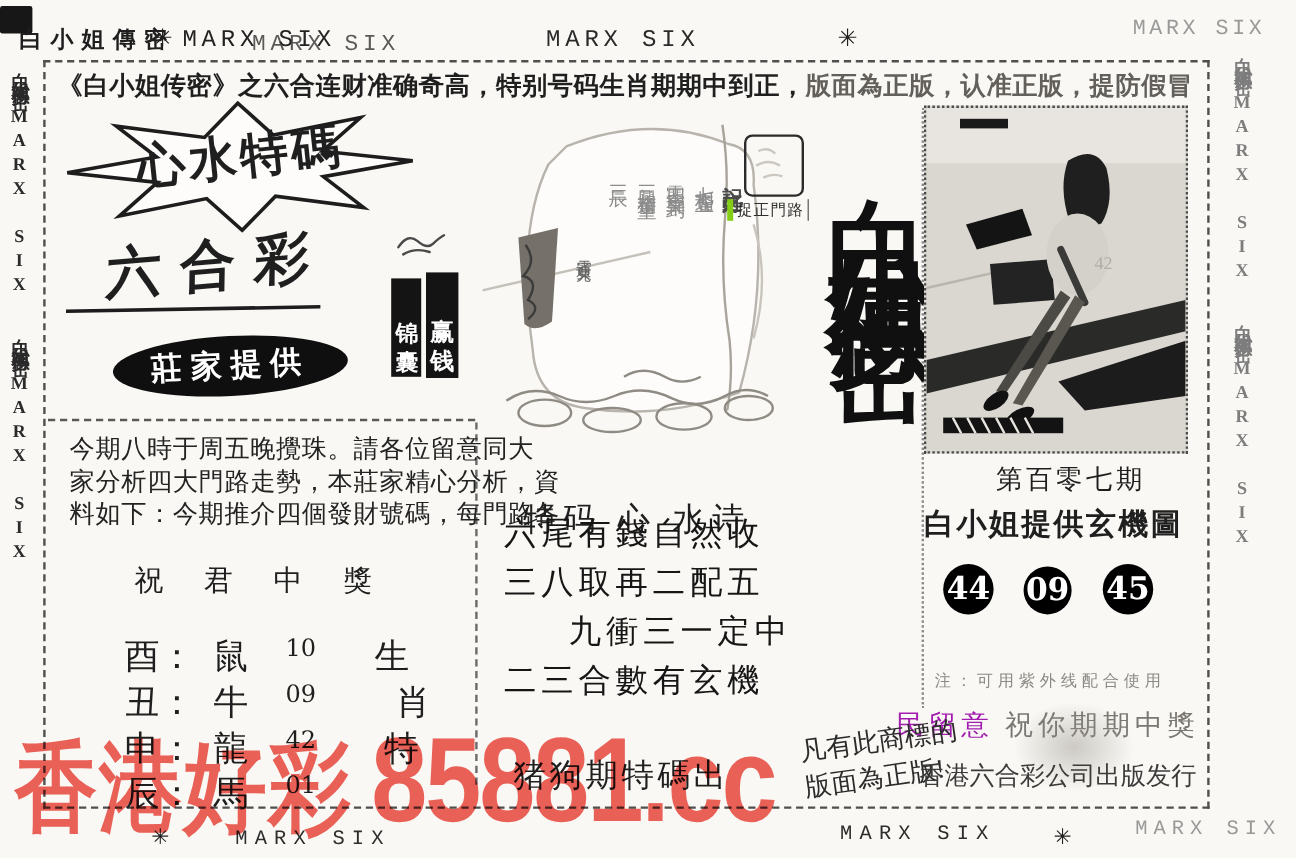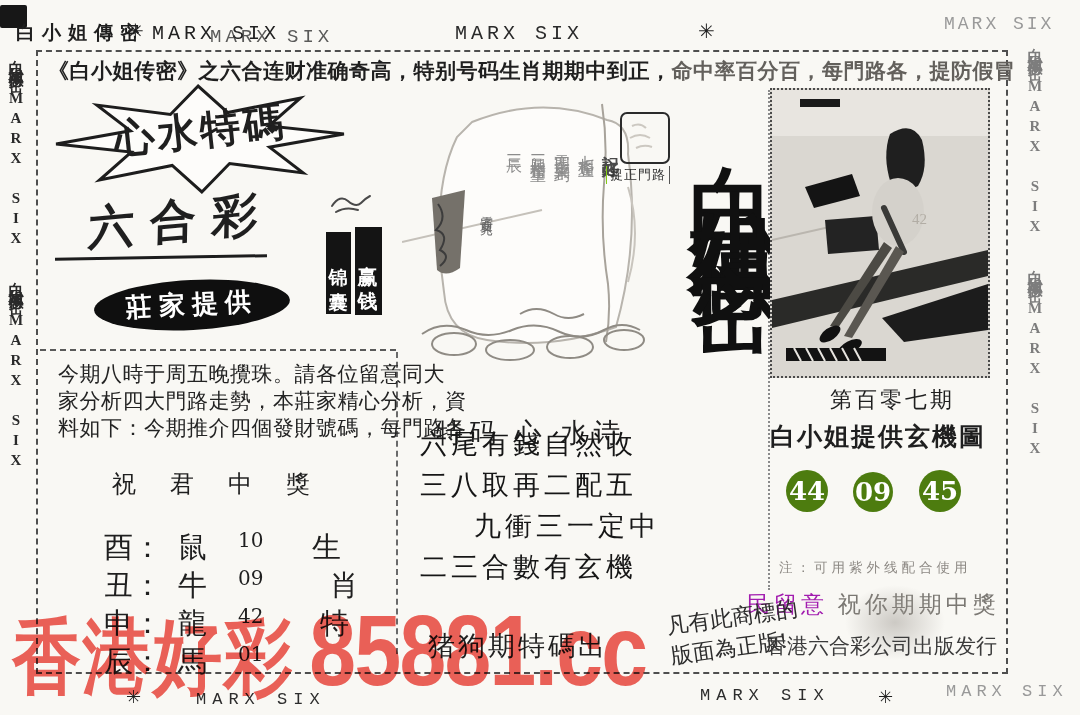--- a/index.html
+++ b/index.html
@@ -74,39 +74,39 @@
   
   .sail{left:402px;top:92px;width:262px;height:275px;}
   .sail-cols{left:500px;top:142px;height:160px;writing-mode:vertical-rl;text-orientation:upright;
     font-size:16px;color:#8c8c8c;letter-spacing:3px;}
   .sail-cols div{margin:0 3px;}
   .sail-cols div:first-child{color:#4a4a4a;font-weight:bold;font-size:17px;}
   .sail-note{left:477px;top:206px;writing-mode:vertical-rl;text-orientation:upright;
     font-size:13px;color:#666;letter-spacing:2px;}
   .capture-box{left:620px;top:112px;width:46px;height:48px;border:2px solid #2b2b2b;border-radius:7px;}
   .capture-label{left:606px;top:166px;font-size:13px;color:#2e2e2e;letter-spacing:1px;
-    border-left:1px solid #84cc16;border-right:1px solid #555;padding:0 3px;}
+    border-left:5px solid #84cc16;border-right:1px solid #555;padding:0 3px;}
 
   
   .poem-title{left:436px;top:380px;font-size:27px;letter-spacing:6px;white-space:nowrap;margin-top:35px;}
   .poem{left:420px;top:424px;width:240px;font-size:27px;color:#161616;}
   .poem div{line-height:41px;white-space:nowrap;letter-spacing:4px;}
   .poem div:nth-child(3){padding-left:22px;text-align:right;}
   .poem-sub{left:485px;top:584px;font-size:27px;letter-spacing:8px;white-space:nowrap;}
   .poem-last{left:428px;top:628px;font-size:27px;letter-spacing:3px;white-space:nowrap;}
 
   
   .calligraphy{left:674px;top:96px;height:578px;writing-mode:vertical-rl;text-orientation:upright;
     font-family:"DejaVu Serif", serif;font-size:87px;font-weight:900;letter-spacing:24px;color:#101010;}
 
   
   .photo{left:770px;top:88px;width:216px;height:286px;border:2px dotted #4a4a4a;background:#dad7d1;}
   .caption{left:830px;top:385px;font-size:22px;letter-spacing:3px;white-space:nowrap;}
   .mystic-title{left:770px;top:420px;width:236px;font-size:25px;font-weight:bold;letter-spacing:2px;white-space:nowrap;}
-  .ball{background:#4d7c0f;color:#fff;border-radius:50%;text-align:center;
+  .ball{background:#000000;color:#fff;border-radius:50%;text-align:center;
     font-size:26px;font-weight:bold;font-family:"DejaVu Serif", serif;}
   .ball1{left:786px;top:470px;width:42px;height:42px;line-height:42px;}
   .ball2{left:853px;top:472px;width:40px;height:40px;line-height:40px;}
   .ball3{left:919px;top:470px;width:42px;height:42px;line-height:42px;}
   .uv-note{left:779px;top:559px;font-size:13.5px;letter-spacing:4px;color:#8d8984;white-space:nowrap;}
   .notice{left:747px;top:589px;font-size:23px;letter-spacing:4px;white-space:nowrap;}
   .notice .dark{color:#a21caf;}
   .notice .faint{color:#7b7873;}
   .trademark{left:668px;top:600px;width:170px;transform:rotate(-8deg);color:#2c2c2c;
     font-size:22px;line-height:30px;white-space:nowrap;}
@@ -146,21 +146,21 @@
 
   <div class="abs margin-vert margin-left">白小姐傳密✳MARX SIX 白小姐傳密✳MARX SIX</div>
   <div class="abs margin-vert margin-right">白小姐傳密✳MARX SIX 白小姐傳密✳MARX SIX</div>
 
   <div class="abs main-box"></div>
   <div class="abs hdash-sep"></div>
   <div class="abs vdiv-left"></div>
   <div class="abs vdiv-right"></div>
 
   <div class="abs banner nowrap">
-    <span class="p1">《白小姐传密》之六合连财准确奇高，特别号码生肖期期中到正，</span><span class="p2">命中率百分百，每門路各，提防假冒</span>
+    <span class="p1">《白小姐传密》之六合连财准确奇高，特别号码生肖期期中到正，</span><span class="p2">版面為正版，认准正版，提防假冒</span>
   </div>
 
   <svg class="abs starburst" viewBox="0 0 292 110">
     <polygon points="290,55 215.2,65.6 247.8,92.5 174.7,80.5 146,108 117.3,80.5 44.2,92.5 76.8,65.6 2,55 76.8,44.4 44.2,17.5 117.3,29.5 146,2 174.7,29.5 247.8,17.5 215.2,44.4" fill="#fdfcfa" stroke="#1d1d1d" stroke-width="3" transform="rotate(-2 146 55)"></polygon>
   </svg>
   <div class="abs star-text">心水特碼</div>
   <div class="abs liuhecai">六合彩</div>
   <div class="abs brush-line"></div>
   <div class="abs provider">莊家提供</div>
 

